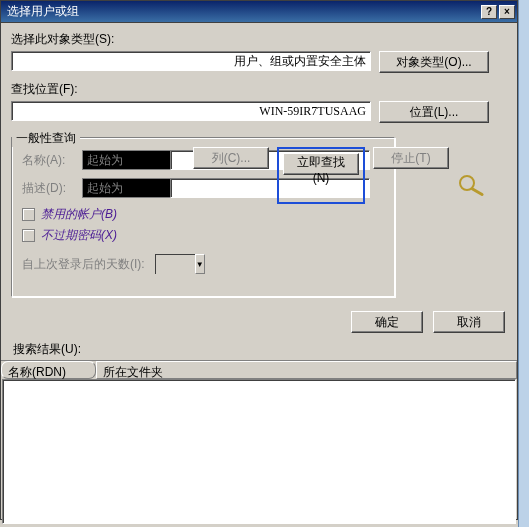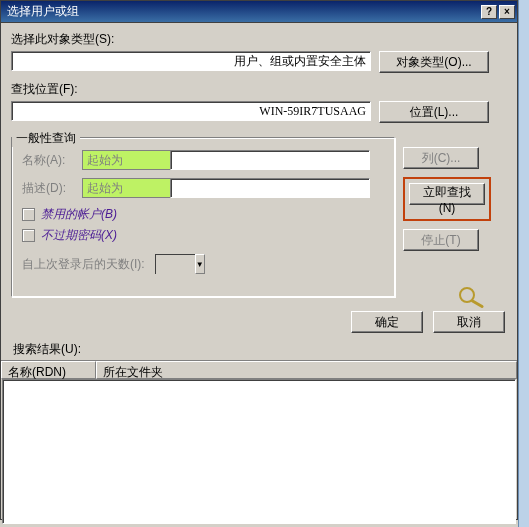--- a/index.html
+++ b/index.html
@@ -85,21 +85,21 @@
     background:#d4d0c8; padding:0 4px;
   }
   .dq-row { display:flex; align-items:center; margin-bottom:8px; }
   .dq-label { width:60px; color:#808080; }
   .combo {
     display:flex; width:80px; height:20px;
   }
   .combo input {
     flex:1; border:1px solid #808080;
     border-right:0;
-    background:#bef264; color:#808080;
+    background:#000000; color:#808080;
     padding:2px 4px; font-family: SimSun;
     font-size:12px;
   }
   .combo button {
     width:16px; border:1px solid #808080;
     background:#d4d0c8;
     border-left-color:#fff; border-top-color:#fff;
     font-size:8px; padding:0;
     cursor:pointer;
   }
@@ -109,36 +109,36 @@
     box-shadow: inset 1px 1px 0 #404040;
     margin-left:8px;
   }
   .small-input { width:40px; height:20px;
     background:#fff; border:1px solid #808080;
     border-right-color:#fff; border-bottom-color:#fff;
     box-shadow: inset 1px 1px 0 #404040;
   }
   .chk { display:flex; align-items:center; gap:6px; color:#4c1d95; margin-bottom:4px;font-style:italic;}
   .chk .box { width:13px;height:13px;background:#d4d0c8;border:1px solid #808080; box-shadow:inset 1px 1px 0 #fff;}
-  .side-col { display:flex; flex-direction:column; gap:8px; position:absolute; right:16px; top:138px; }
-  .highlight { border:2px solid #c2410c; padding:4px; }
+  .side-col { display:flex; flex-direction:row; gap:8px; position:absolute; right:16px; top:138px; }
+  .highlight { border:2px solid #1d4ed8; padding:4px; }
   .okcancel { display:flex; justify-content:flex-end; gap:10px; padding:6px 12px 4px; }
   .search-lbl { padding:4px 12px 2px; }
   .list-head {
     display:flex; background:#d4d0c8;
     border-top:1px solid #808080;
     margin:0 0 0 0;
   }
   .list-head .col {
     border:1px solid #fff;
     border-right-color:#808080; border-bottom-color:#808080;
     padding:2px 6px; height:18px;
     font-size:12px;
   }
-  .col1 { width:95px; }
+  .col1 { width:95px;border-radius:7px; }
   .col2 { flex:1; }
   .list-body {
     background:#fff; height:145px;
     border:1px solid #808080;
     border-right-color:#fff; border-bottom-color:#fff;
     box-shadow: inset 1px 1px 0 #404040;
     margin:0 1px;
   }
   .disabled-btn { color:#808080; }
   .right-strip{

